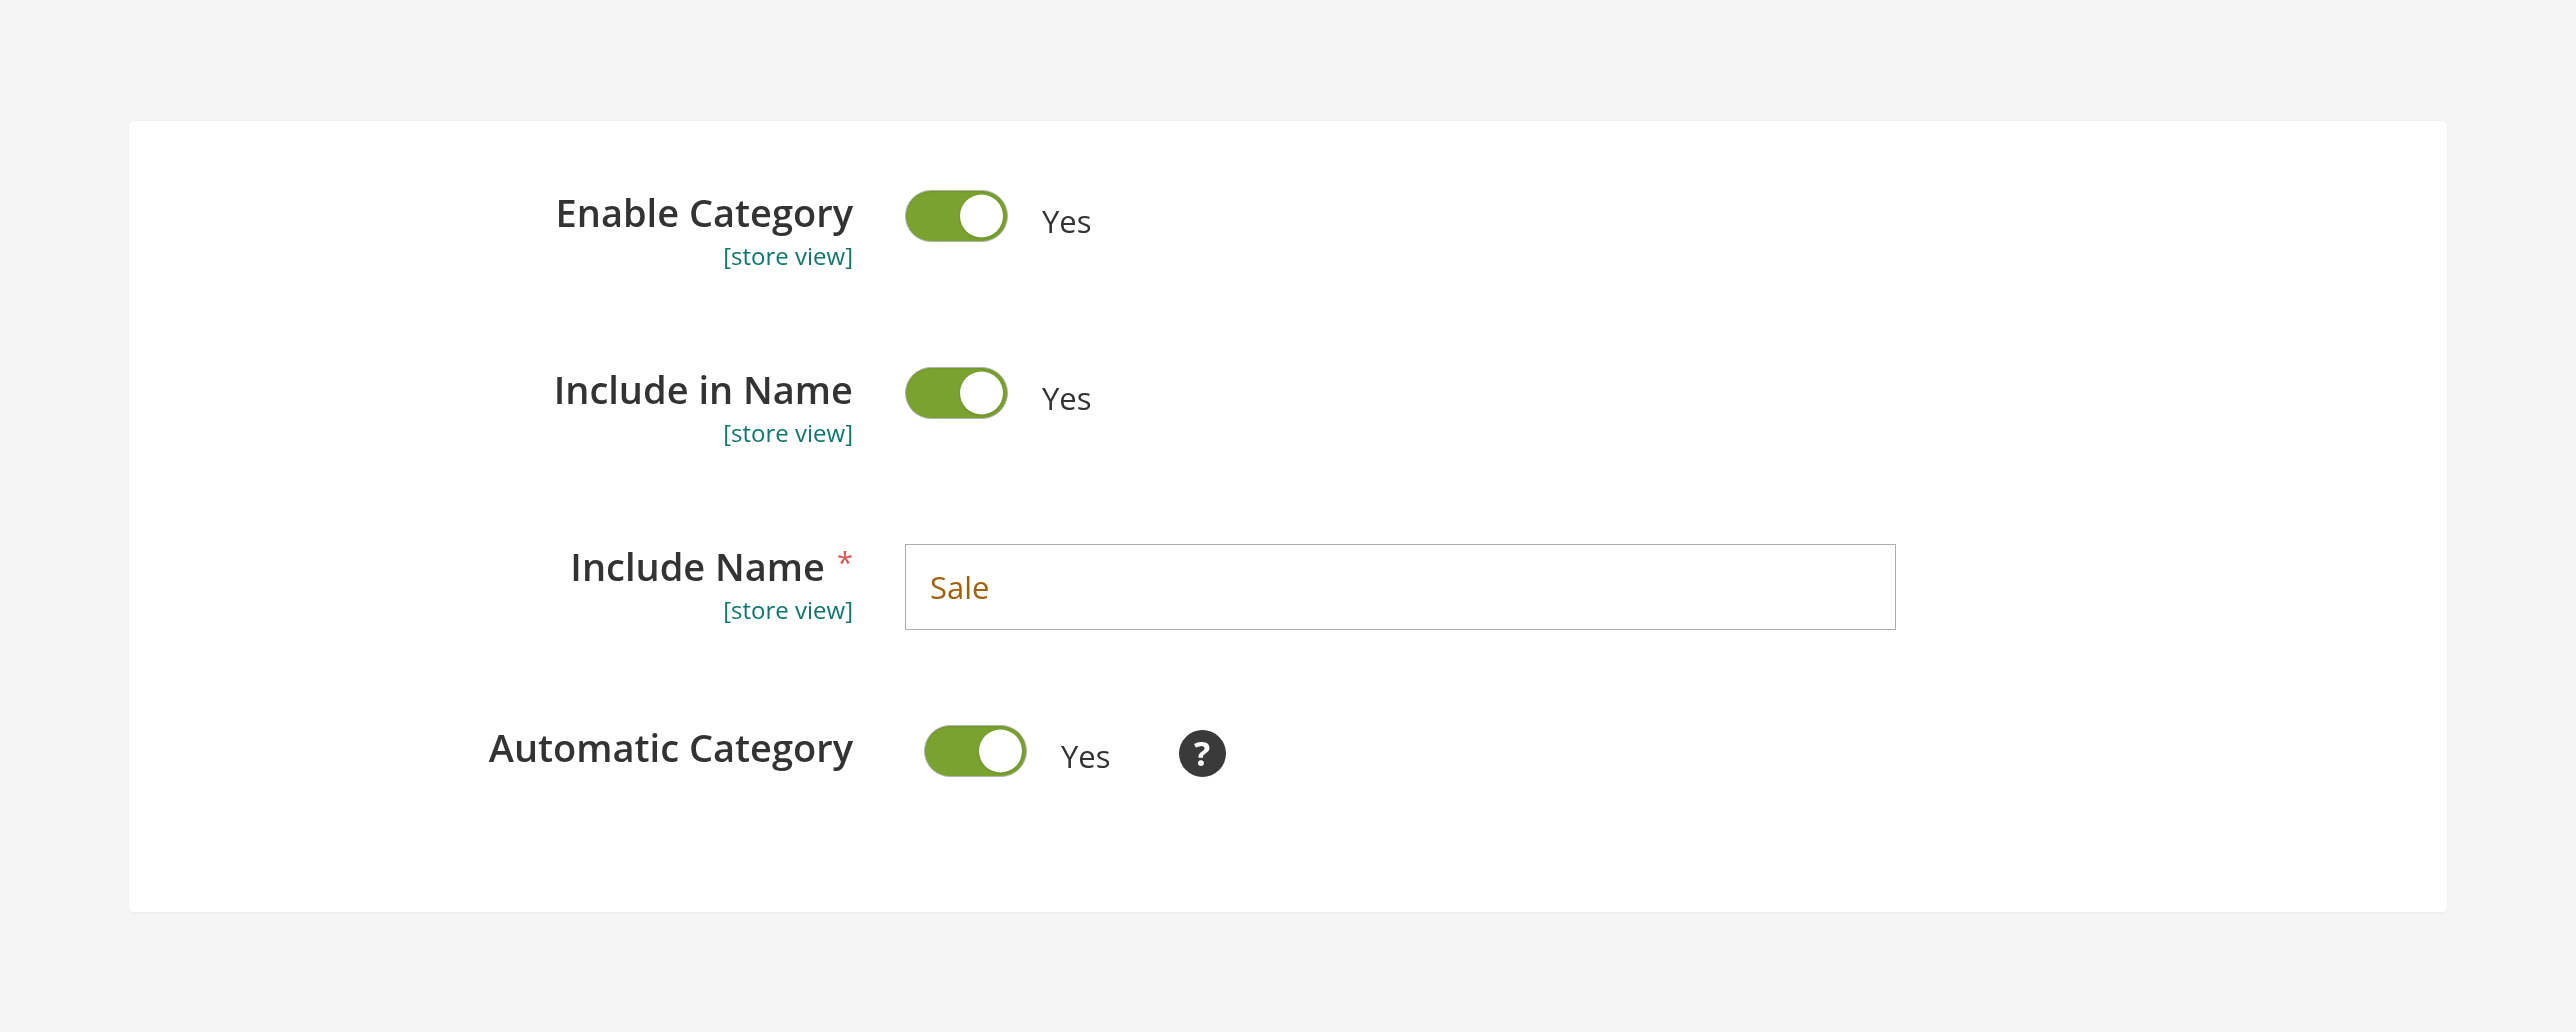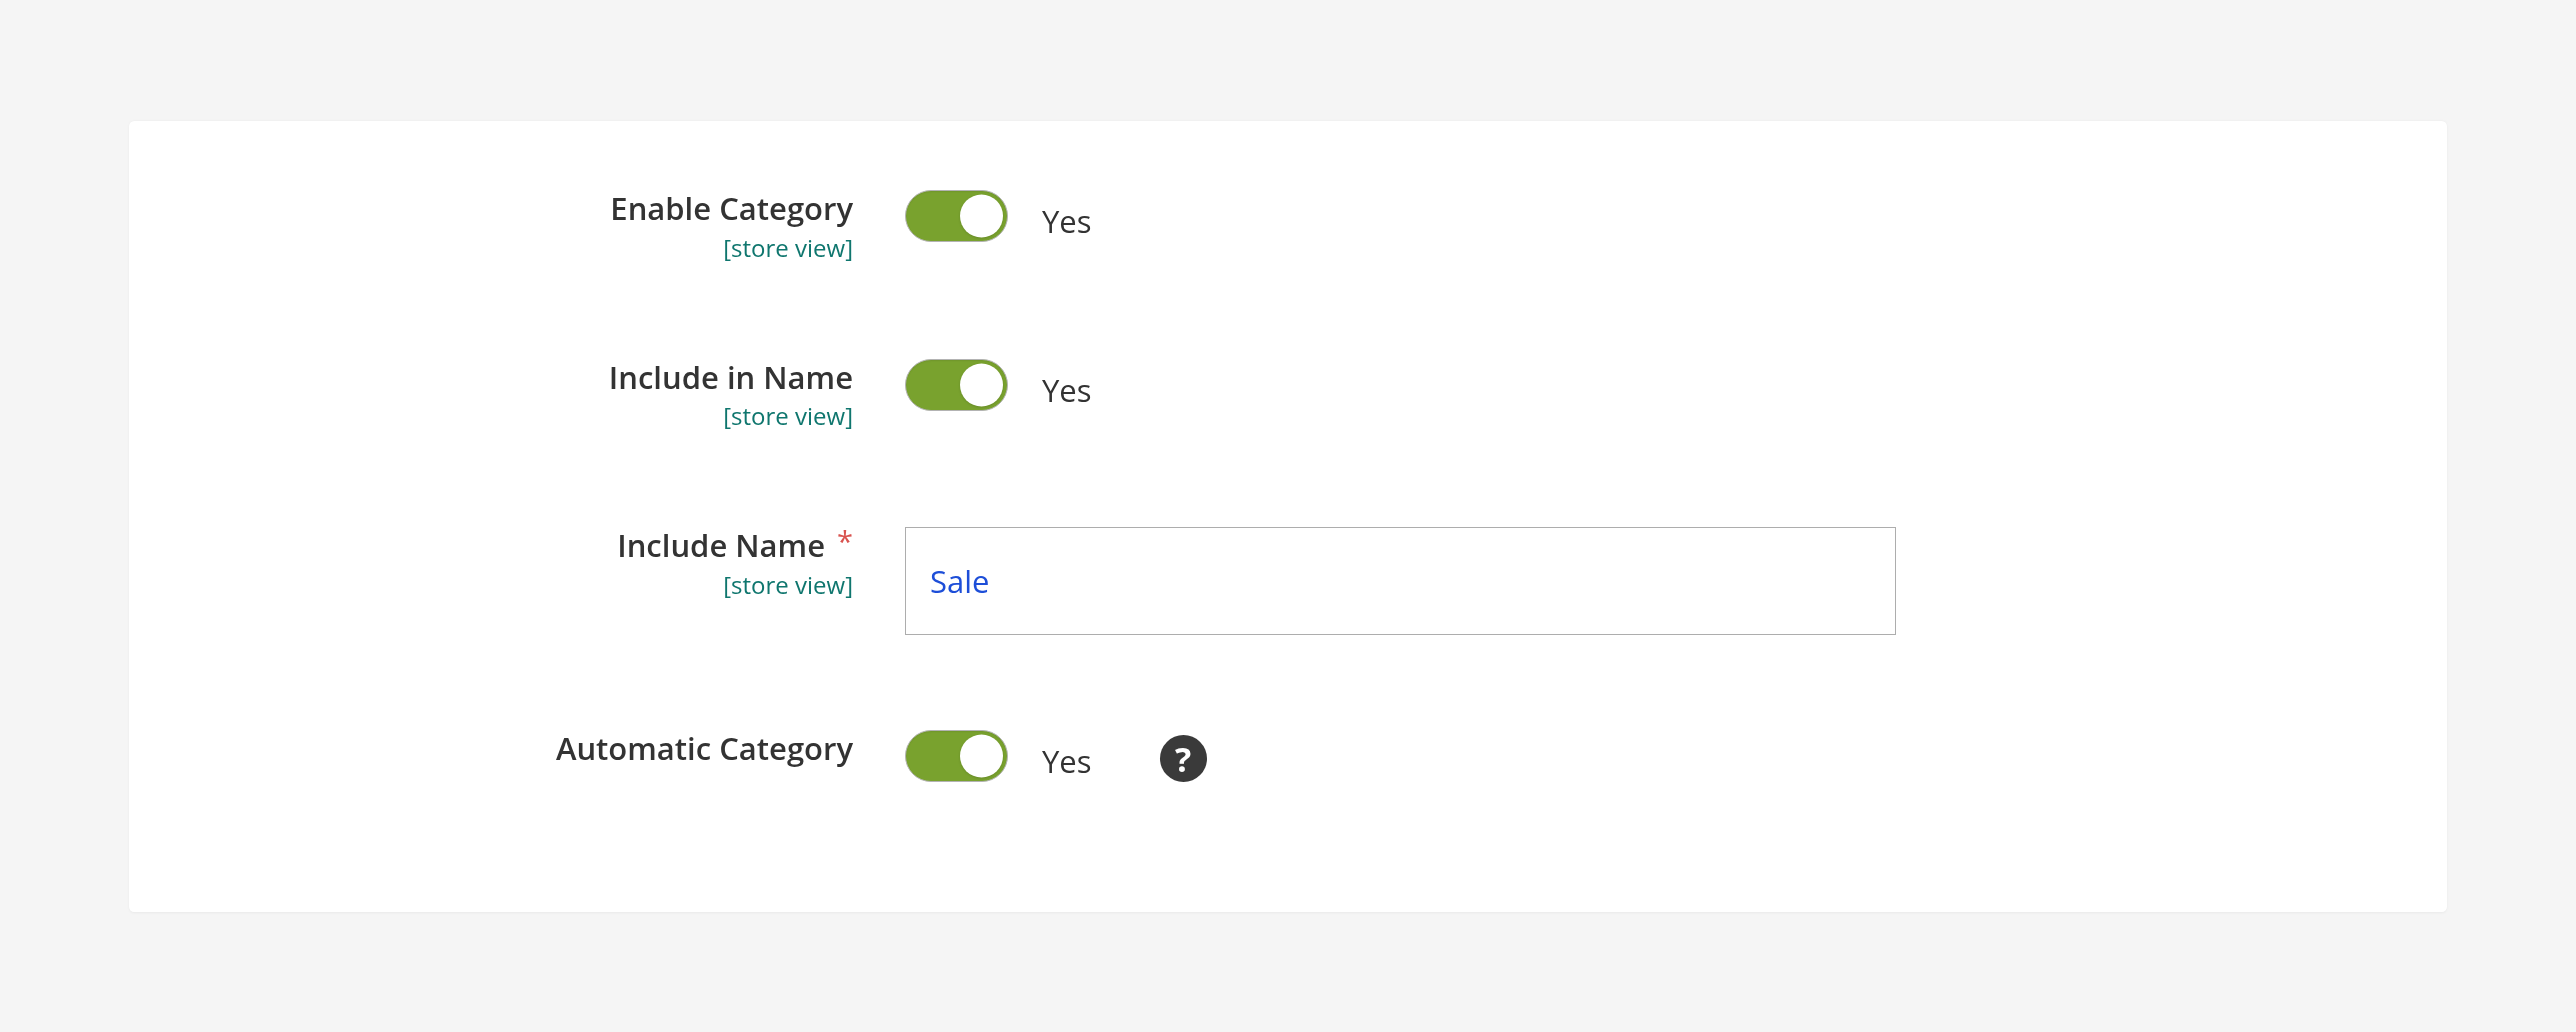--- a/index.html
+++ b/index.html
@@ -22,35 +22,36 @@
       width: 100%;
       height: 100%;
     }
     .field-row {
       display: flex;
       align-items: flex-start;
       margin-bottom: 95px;
     }
     .field-row:last-child {
       margin-bottom: 0;
+      gap: 19px;
     }
     .label-col {
       width: 638px;
       display: flex;
       flex-direction: column;
       align-items: flex-end;
       padding-right: 0;
     }
     .label-line {
       display: flex;
       align-items: center;
       gap: 12px;
     }
     .field-label {
-      font-size: 31px;
+      font-size: 38px;
       font-weight: 600;
       color: #333333;
       text-align: right;
       line-height: 1.2;
     }
     .required-mark {
       color: #d9534f;
       font-size: 29px;
       line-height: 1;
       position: relative;
@@ -90,26 +91,26 @@
       right: 4.3px;
       box-shadow: 0 0.9px 2.6px rgba(0,0,0,0.15);
     }
     .toggle-value {
       font-size: 31px;
       color: #333333;
     }
     .text-input {
       font-family: inherit;
       font-size: 31px;
-      color: #1d4ed8;
+      color: #a16207;
       border: 0.9px solid #adadad;
       background: #ffffff;
       padding: 15.5px 24px;
       width: 991px;
-      height: 108px;
+      height: 86px;
       outline: none;
     }
     .help-icon {
       width: 47px;
       height: 47px;
       border-radius: 50%;
       background: #3a3a3a;
       color: #ffffff;
       display: flex;
       align-items: center;

